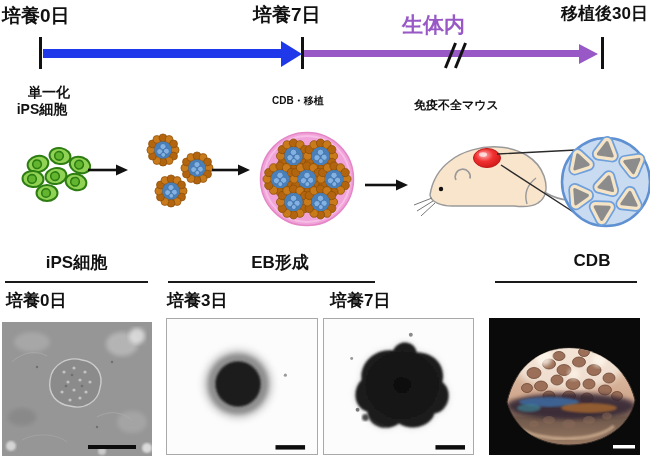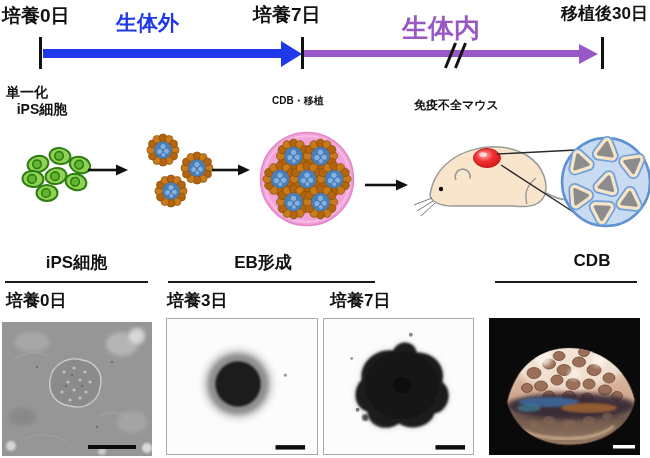--- a/index.html
+++ b/index.html
@@ -2,57 +2,56 @@
 <html><head>
 <meta charset="utf-8">
 <style>
   html,body{margin:0;padding:0;background:#fff}
   .fig{position:relative;width:650px;height:458px;background:#ffffff;
        font-family:"Liberation Sans","DejaVu Sans",sans-serif;overflow:hidden}
   .lbl{position:absolute;font-weight:700;color:#111;white-space:nowrap}
   .t-day0{left:2px;top:3px;font-size:19px}
   .t-invitro{left:116px;top:9px;font-size:21px;color:#1e38ea}
   .t-day7{left:253px;top:2px;font-size:19px}
-  .t-invivo{left:402px;top:11px;font-size:26px;color:#9859c6}
+  .t-invivo{left:402px;top:11px;font-size:21px;color:#9859c6}
   .t-day30{right:2px;top:2px;font-size:17px}
   .tick{position:absolute;width:3px;height:32px;background:#111;top:37px}
   .tk1{left:39px}.tk2{left:301px}.tk3{left:601px}
   .shaft-blue{position:absolute;left:43px;top:49px;width:238px;height:9px;background:#1e38ea}
   .head-blue{position:absolute;left:281px;top:41px;width:0;height:0;
      border-top:13px solid transparent;border-bottom:13px solid transparent;border-left:21px solid #1e38ea}
   .shaft-purple{position:absolute;left:304px;top:50px;width:275px;height:7px;background:#9859c6}
   .head-purple{position:absolute;left:579px;top:44px;width:0;height:0;
      border-top:10px solid transparent;border-bottom:10px solid transparent;border-left:19px solid #9859c6}
   .brk{position:absolute;top:42px;width:3px;height:27px;background:#111;transform:rotate(22deg)}
   .brk1{left:449px}.brk2{left:459px}
   .ann{position:absolute;font-weight:700;color:#111;font-size:14px;white-space:nowrap}
-  .a-sing{left:6px;top:84px;width:56px;text-align:left}
+  .a-sing{left:14px;top:84px;width:56px;text-align:right}
   .a-ips{left:7px;top:101px;width:70px;text-align:center}
   .a-cdb{left:272px;top:94px;font-size:10px}
   .a-mouse{left:414px;top:97px;font-size:12px}
   .illu{position:absolute;left:0;top:118px;width:650px;height:130px}
   .p-title{position:absolute;top:251px;font-size:17px;font-weight:700;color:#111;text-align:center}
-  .pt-ips{left:0;width:153px}.pt-eb{left:158px;width:210px}.pt-cdb{left:517px;width:150px}
+  .pt-ips{left:0;width:153px}.pt-eb{left:175px;width:210px}.pt-cdb{left:517px;width:150px}
   .rule{position:absolute;height:2px;background:#1a1a1a;top:281px}
   .r1{left:5px;width:143px}.r2{left:168px;width:207px}.r3{left:495px;width:142px}
   .p-day{position:absolute;top:289px;font-size:17px;font-weight:700;color:#111}
   .pd1{left:6px}.pd2{left:167px}.pd3{left:330px}
   .panel{position:absolute;display:block}
   #panel-ips{left:2px;top:322px;width:150px;height:134px}
   #panel-eb3{left:166px;top:318px;width:152px;height:137px;border:1px solid #a9a9a9;background:#fcfcfc;box-sizing:border-box}
   #panel-eb7{left:323px;top:318px;width:151px;height:137px;border:1px solid #a9a9a9;background:#fcfcfc;box-sizing:border-box}
   #panel-cdb{left:489px;top:318px;width:151px;height:137px}
 </style>
 </head>
 <body>
 
 <div class="fig">
 
   <div class="lbl t-day0">培養0日</div>
-  <div class="lbl t-invitro">生体外</div>
   <div class="lbl t-day7">培養7日</div>
   <div class="lbl t-invivo">生体内</div>
   <div class="lbl t-day30">移植後30日</div>
 
   <div class="tick tk1"></div>
   <div class="tick tk2"></div>
   <div class="tick tk3"></div>
   <div class="shaft-blue"></div>
   <div class="head-blue"></div>
   <div class="shaft-purple"></div>

